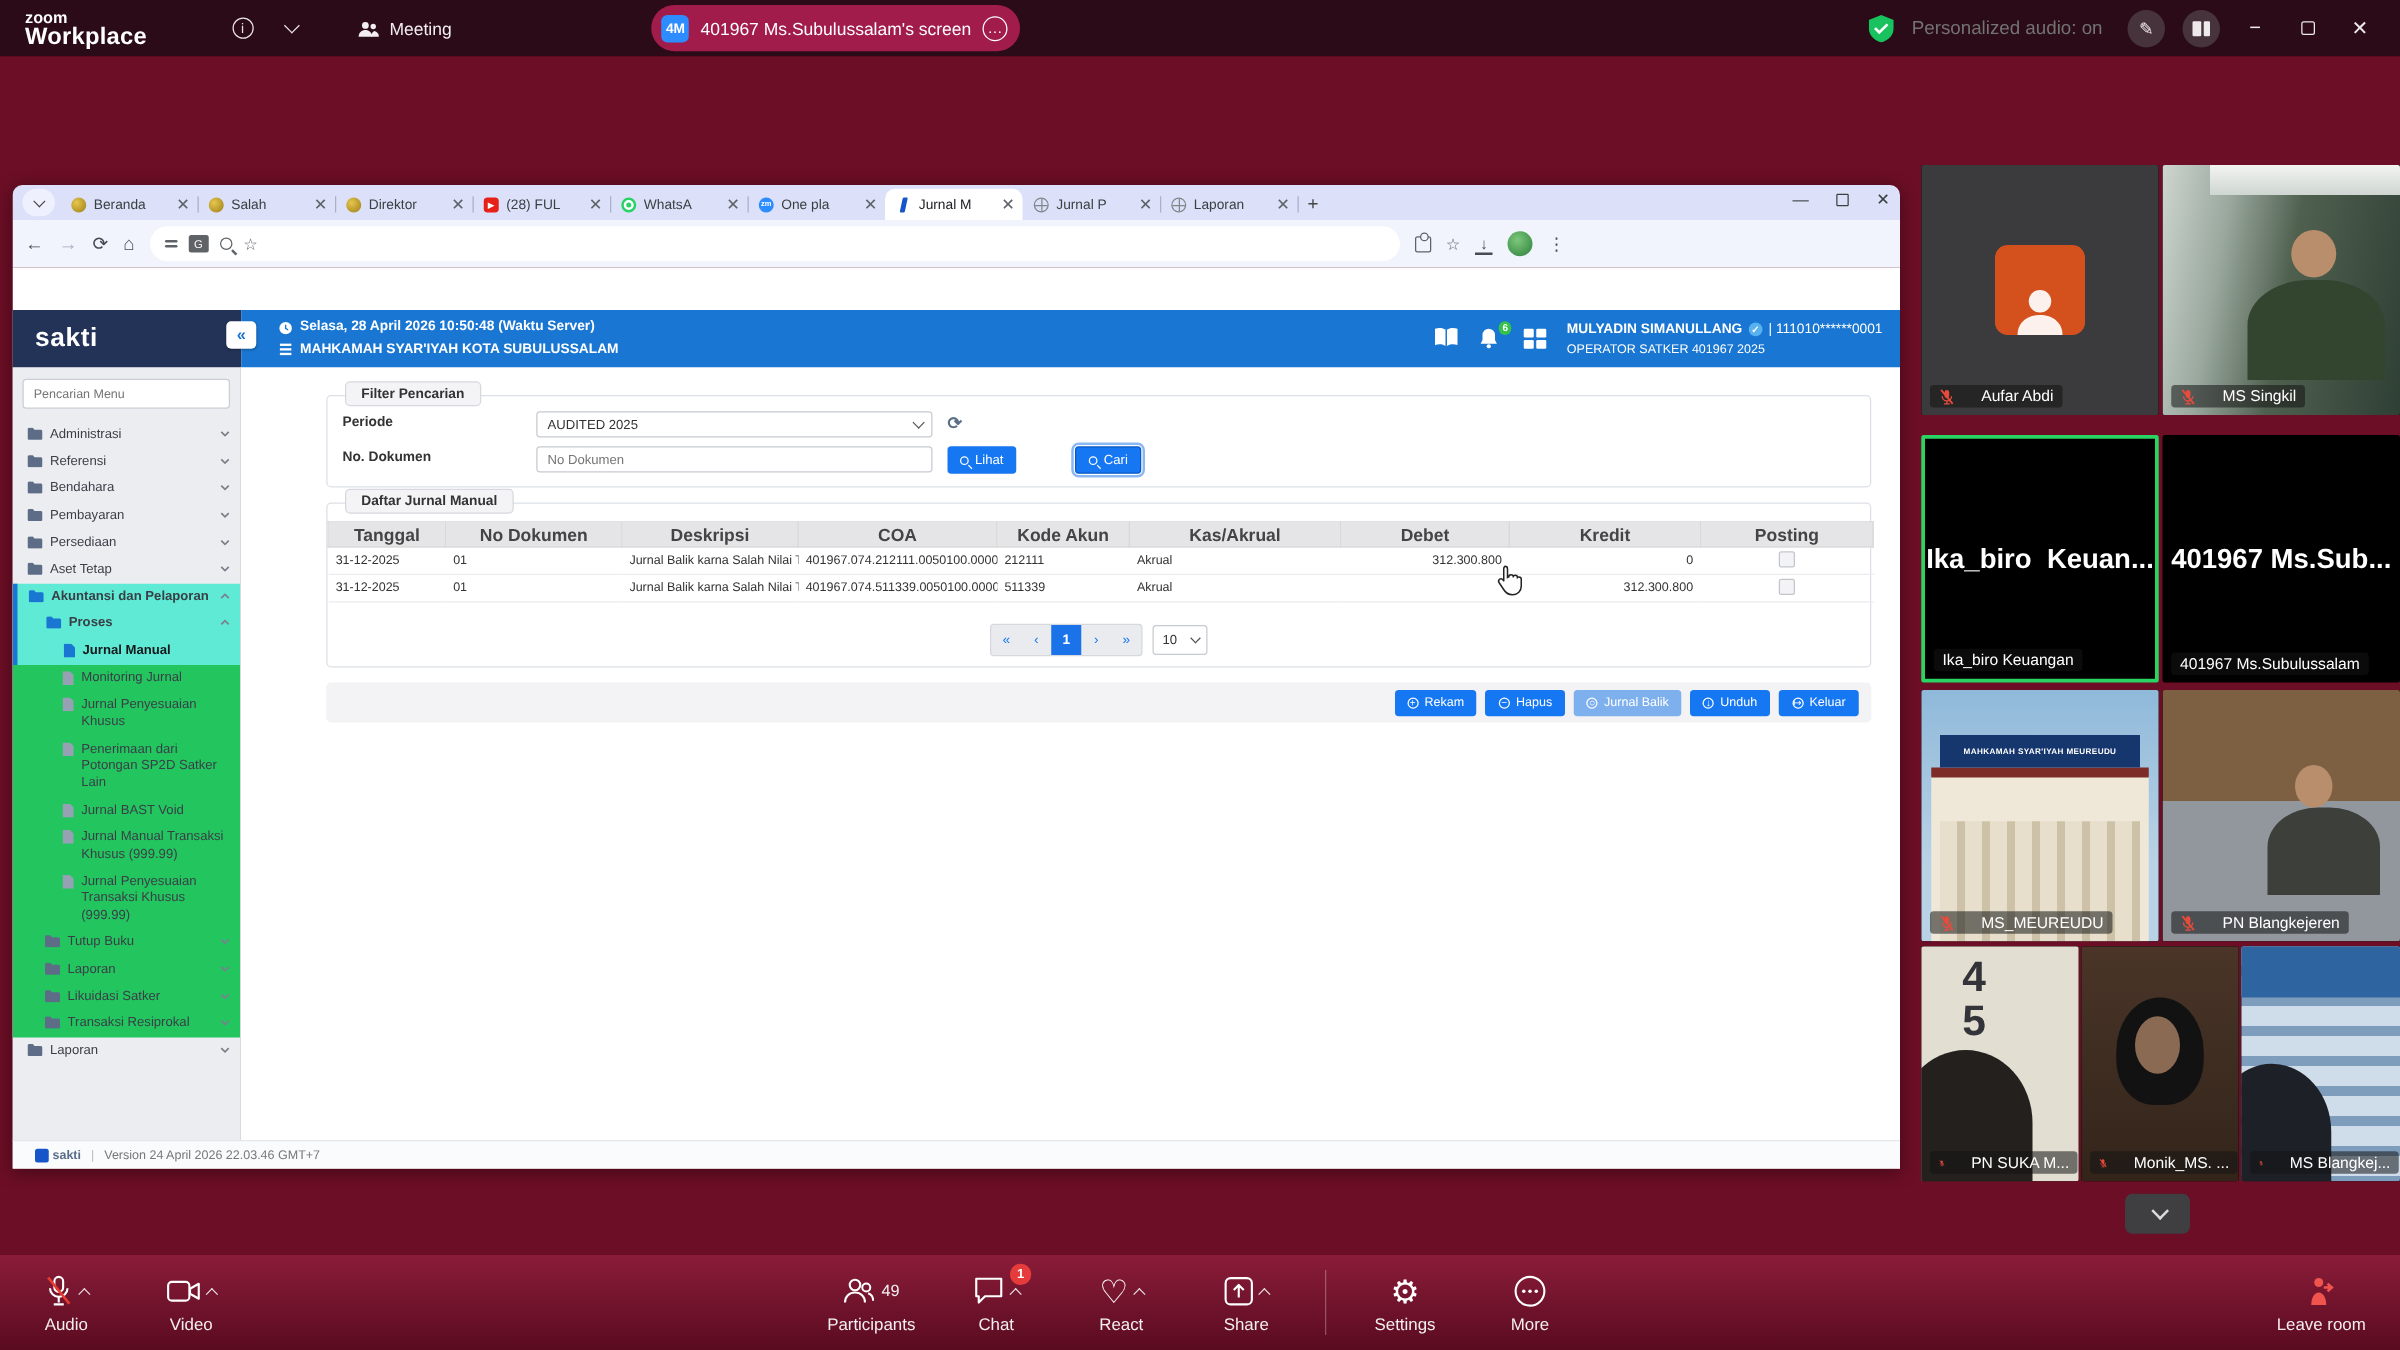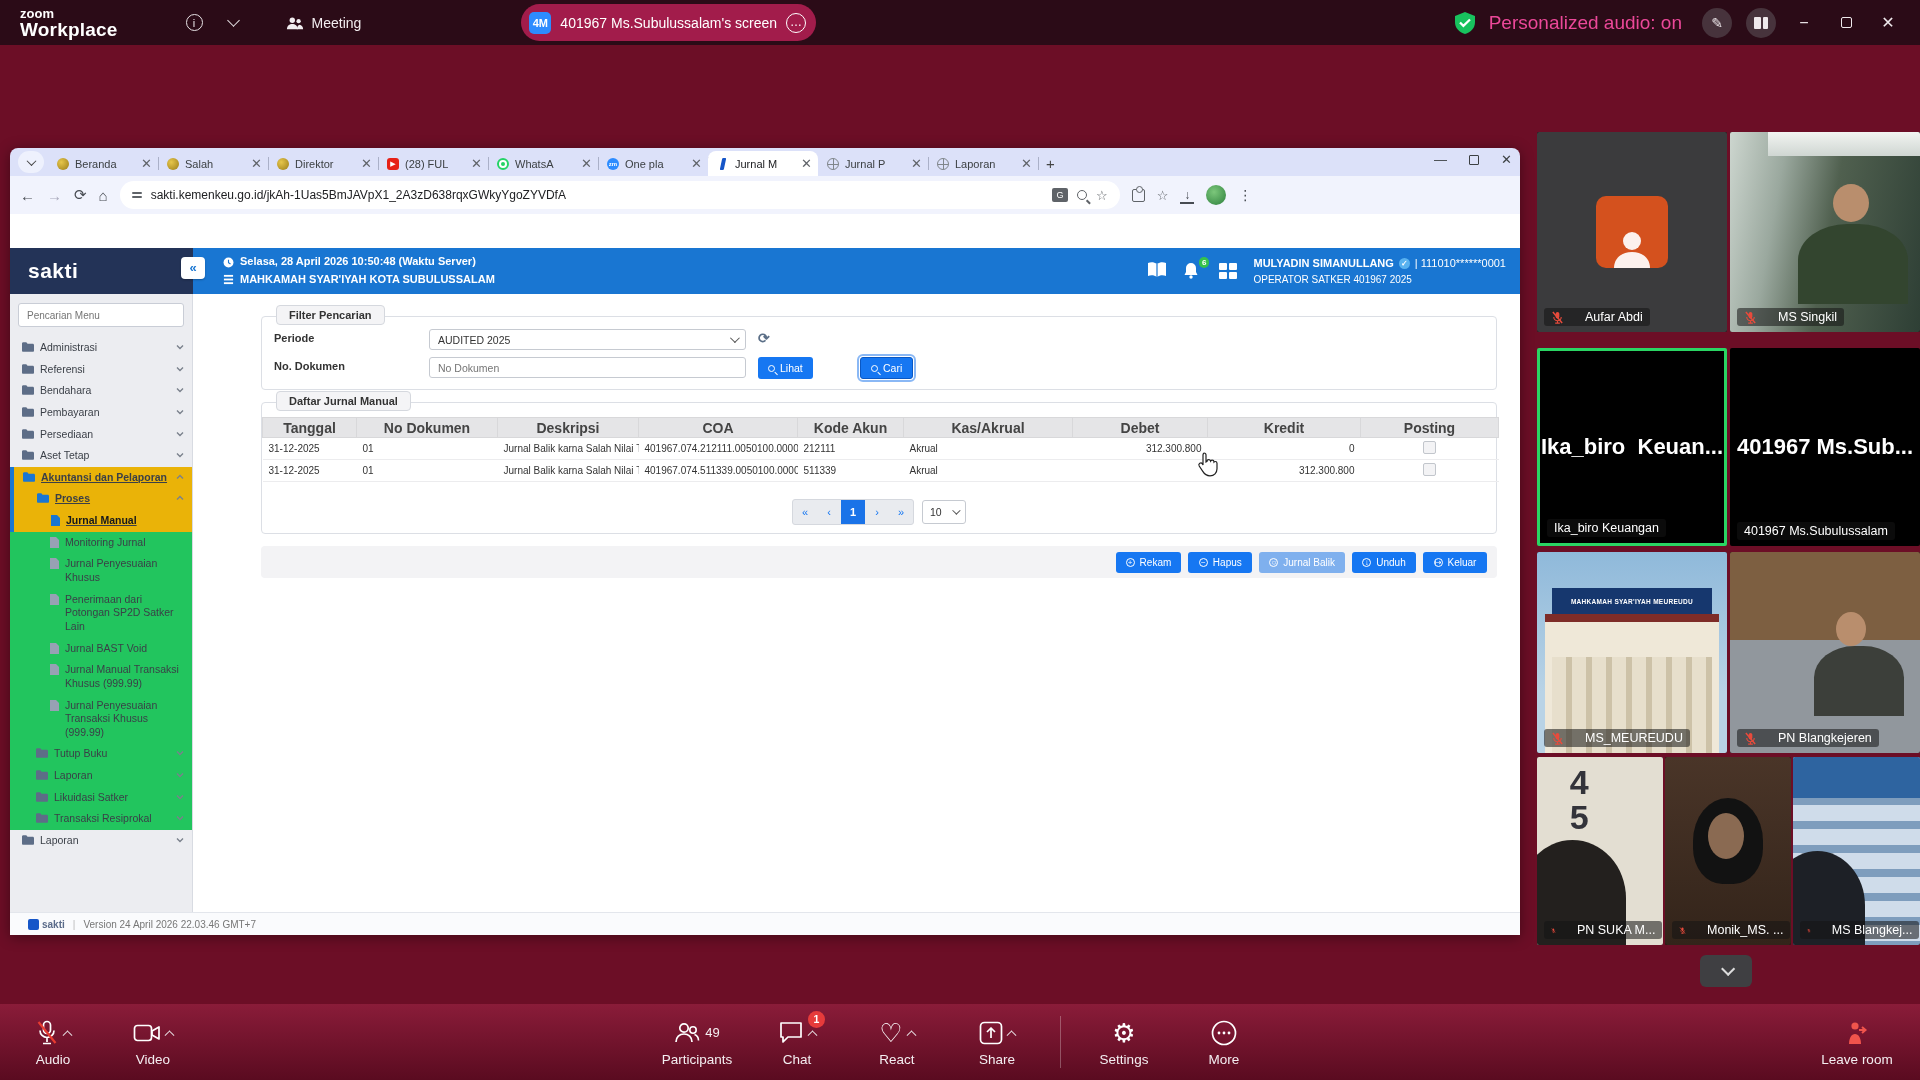--- a/index.html
+++ b/index.html
@@ -14,21 +14,21 @@
   .zlogo .t2 { font-size:19px; font-weight:bold; letter-spacing:.2px; }
   .info-circle { margin-left:68px; width:17px; height:17px; border:1.4px solid #e8e3e6; border-radius:50%; font-size:11px; display:flex; align-items:center; justify-content:center; color:#e8e3e6; }
   .chev { width:9px; height:9px; border-right:1.6px solid #e8e3e6; border-bottom:1.6px solid #e8e3e6; transform:rotate(45deg); margin:-4px 0 0 26px; }
   .meeting-tab { display:flex; align-items:center; gap:8px; margin-left:48px; font-size:14px; color:#f2edf0; }
   .share-pill { margin-left:160px; height:37px; background:#a21c4b; border-radius:19px; display:flex; align-items:center; padding:0 10px 0 8px; gap:9px; }
   .badge-4m { width:22px; height:22px; border-radius:5px; background:#2d8cff; color:#fff; font-size:11px; font-weight:bold; display:flex; align-items:center; justify-content:center; }
   .share-pill .ttl { font-size:14px; color:#fff; }
   .dots-circle { width:20px; height:20px; border:1.4px solid #fff; border-radius:50%; color:#fff; font-size:12px; line-height:16px; text-align:center; }
   .zright { margin-left:auto; display:flex; align-items:center; gap:14px; padding-right:18px; }
   .shield { width:20px; height:22px; }
-  .pa-text { font-size:19px; color:#ec4899; margin-right:6px; }
+  .pa-text { font-size:15px; color:#737373; margin-right:6px; }
   .round-btn { width:30px; height:30px; border-radius:50%; background:#47333c; color:#efe9ec; display:flex; align-items:center; justify-content:center; font-size:14px; }
   .layout-ic { display:flex; gap:2px; }
   .layout-ic b { width:5px; height:12px; background:#efe9ec; border-radius:1px; display:block; }
   .layout-ic b:first-child { width:7px; }
   .wbtn { color:#efe9ec; font-size:16px; width:28px; text-align:center; }
   .restore { width:11px; height:11px; border:1.4px solid #efe9ec; border-radius:2px; margin:0 auto; }
 
   
   .browser { position:absolute; left:10px; top:148px; width:1510px; height:787px; border-radius:8px 8px 0 0; overflow:hidden; box-shadow:0 2px 14px rgba(0,0,0,.4); }
   .tabstrip { height:28px; background:#dce1f9; display:flex; align-items:flex-end; padding-left:6px; position:relative; }
@@ -91,21 +91,21 @@
 
   .app-body { position:absolute; top:80px; bottom:23px; left:0; right:0; display:flex; }
   .menu { width:183px; background:#ecedf1; border-right:1px solid #d8dbe2; font-size:10.5px; color:#3a3f47; overflow:hidden; }
   .menu-search { margin:9px 8px 10px; height:24px; background:#fff; border:1px solid #c9cdd6; border-radius:3px; width:calc(100% - 16px); padding:0 8px; font-size:10px; color:#555; font-family:"Liberation Sans", sans-serif; }
   .mi { display:flex; align-items:flex-start; gap:6px; padding:4px 8px 4px 12px; line-height:1.3; }
   .mi .lbl { flex:1; }
   .mi.b { font-weight:bold; }
   .mi .chv { margin-left:auto; flex:none; margin-top:2px; }
   .mi.l1 { padding-left:26px; }
   .mi.l2 { padding-left:40px; }
-  .blk-a { background:#eab308; border-left:4px solid #1976d2;text-decoration:underline; }
+  .blk-a { background:#5eead4; border-left:4px solid #1976d2; }
   .blk-a .mi { padding-left:9px; }
   .blk-a .mi.l1 { padding-left:23px; }
   .blk-a .mi.l2 { padding-left:37px; }
   .blk-b { background:#22c55e; }
   .mi.sel .lbl { color:#15181d; }
 
   .content { flex:1; position:relative; background:#fff; }
   .fbox { position:absolute; border:1px solid #dcdfe5; border-radius:4px; background:#fff; }
   .legend { position:absolute; top:-12px; left:14px; background:#f4f4f6; border:1px solid #d5d8de; border-radius:4px; padding:3px 12px; font-size:11px; font-weight:bold; color:#333; }
   .filter-box { left:68px; top:22px; width:1236px; height:74px; }
@@ -303,21 +303,20 @@
     <div class="urlbar">
       <span class="nav-ic">←</span>
       <span class="nav-ic dis">→</span>
       <span class="nav-ic">⟳</span>
       <span class="nav-ic">⌂</span>
       <div class="urlpill">
         <span class="tune">
             <b></b>
             <b></b>
           </span>
-        <span class="url-text">sakti.kemenkeu.go.id/jkAh-1Uas5BmJAVpX1_2A3zD638rqxGWkyYgoZYVDfA</span>
         <span class="gtrans">G</span>
         <span class="mag"></span>
         <span class="pill-ic">☆</span>
       </div>
       <span class="ext-ic"></span>
       <span class="pill-ic">☆</span>
       <span class="dl-ic">↓</span>
       <span class="avatar-g"></span>
       <span class="vdots">⋮</span>
     </div>

